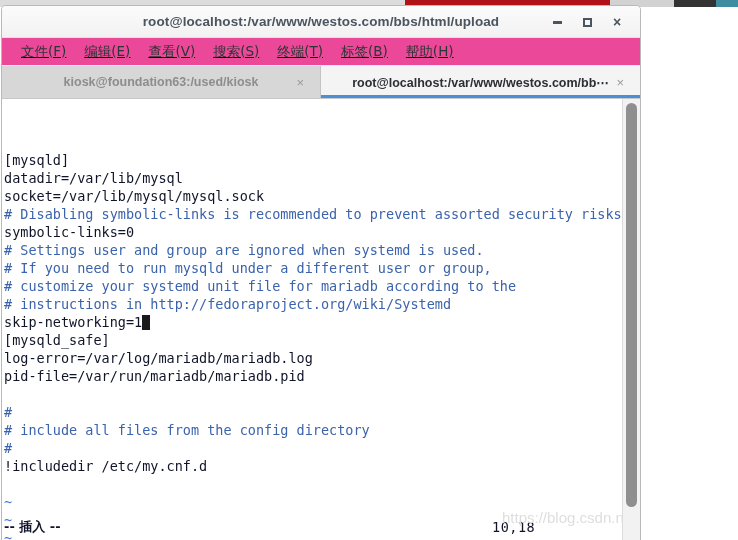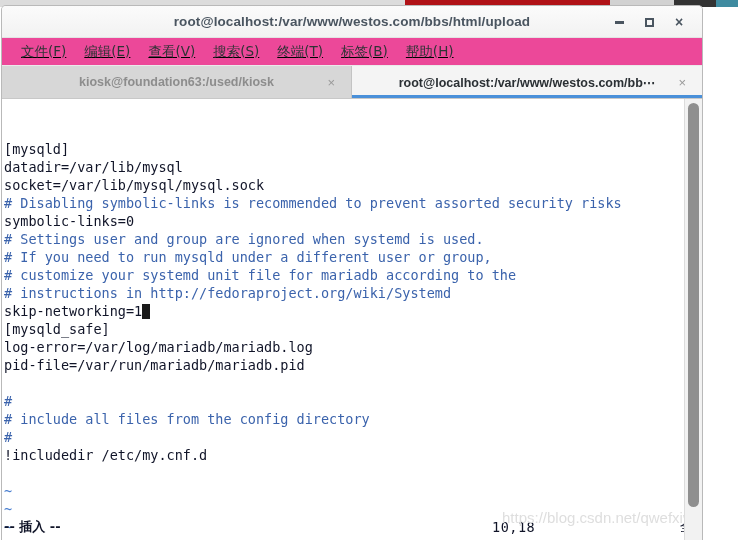--- a/index.html
+++ b/index.html
@@ -15,21 +15,21 @@
     position: absolute; top: 0; left: 0;
     width: 738px; height: 7px;
     display: flex;
   }
   .strip-seg { height: 100%; }
 
   
   #window {
     position: absolute;
     top: 5px; left: 1px;
-    width: 702px; height: 535px;
+    width: 640px; height: 535px;
     background: #f7f7f7;
     border: 1px solid #b9b9b9;
     border-bottom: none;
     border-radius: 5px 5px 0 0;
     overflow: hidden;
     display: flex;
     flex-direction: column;
   }
 
   
@@ -149,21 +149,21 @@
   #terminal-wrap {
     position: relative;
     flex: 1 1 auto;
     background: #ffffff;
     overflow: hidden;
     display: flex;
   }
   #terminal {
     position: relative;
     flex: 1 1 auto;
-    padding: 5px 0 0 2px;
+    padding: 16px 0 0 2px;
     font-family: "DejaVu Sans Mono", "Liberation Mono", monospace;
     font-size: 13.5px;
     line-height: 18px;
     color: #101428;
     white-space: pre;
     overflow: hidden;
   }
   .tline { height: 18px; white-space: pre; }
   .tline.comment { color: #3b63ac; }
   .tline.tilde   { color: #4a7fd0; }

